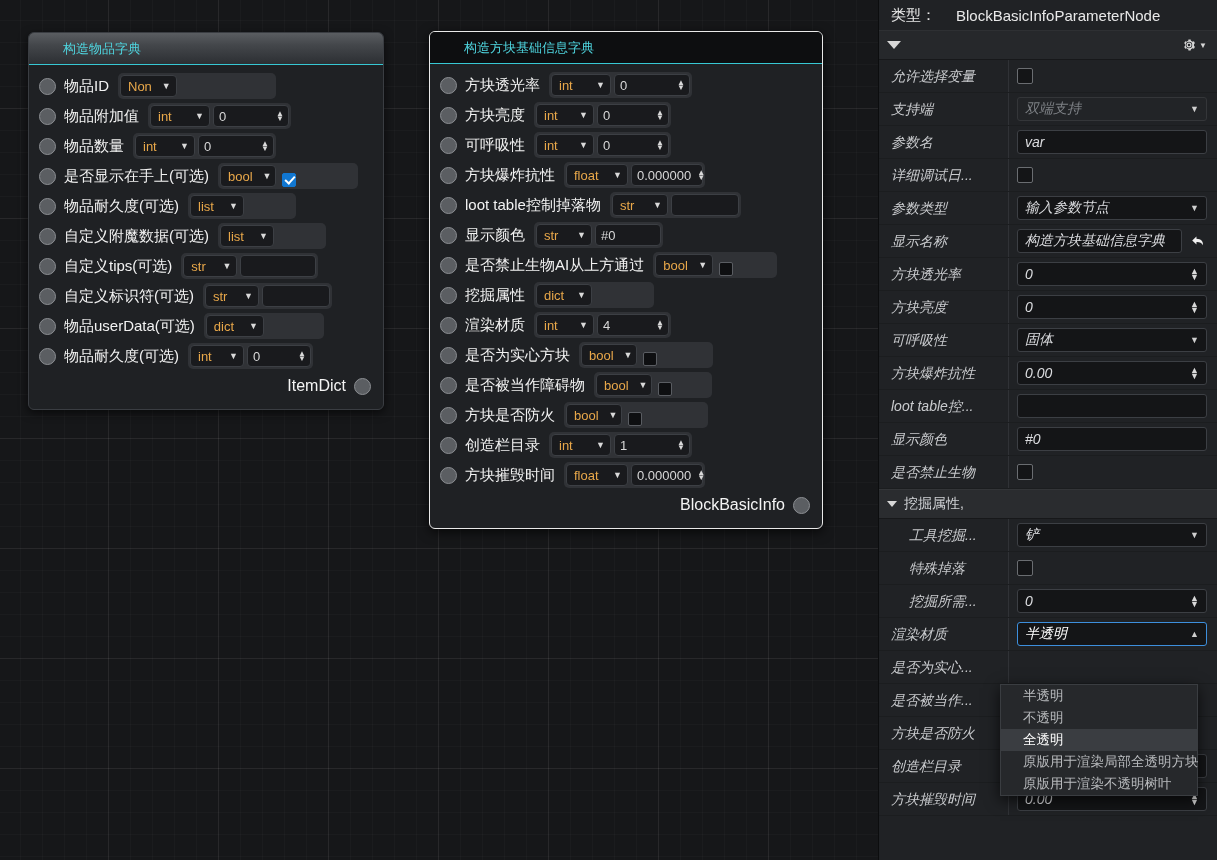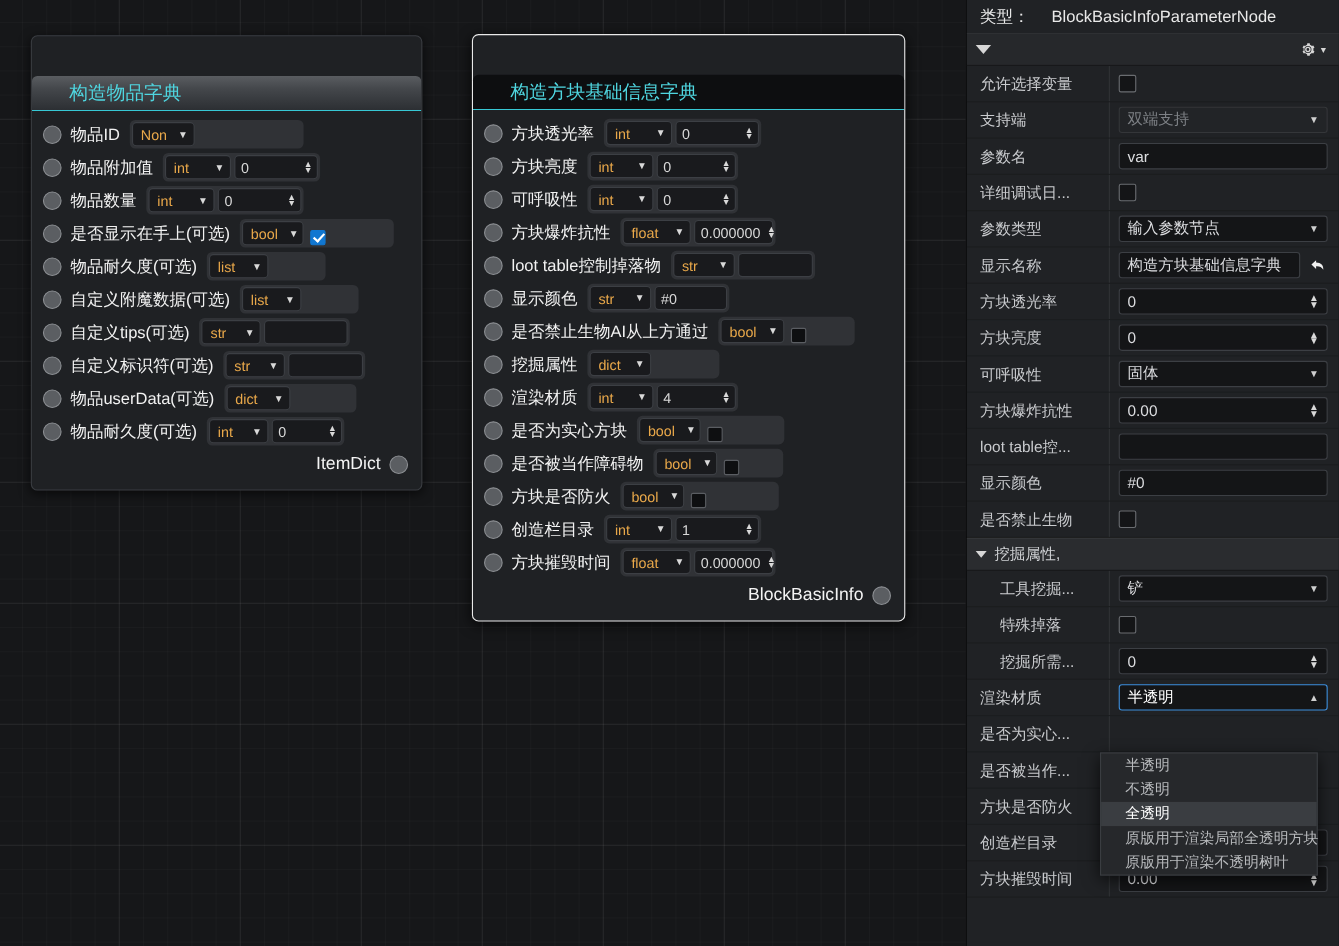--- a/index.html
+++ b/index.html
@@ -34,26 +34,25 @@
   }
   .node.selected{
     background:#1f2124;
     border:1px solid #e9e9e9;
     box-shadow:0 3px 12px rgba(0,0,0,.7);
   }
   .node-title{
     height:32px;line-height:32px;
     border-radius:5px 5px 0 0;
     padding:0 14px;
-    font-size:17px;
+    font-size:13px;
     color:#4fd6e0;
     border-bottom:1px solid #37c8d4;
     box-sizing:border-box;
     white-space:nowrap;
-    margin-top:36px;
   }
   .node-title.grad{
     background:linear-gradient(to bottom,#5a5d61 0%,#44474b 38%,#2c2f33 100%);
     padding-left:34px;
   }
   .node-title.dark{
     background:#0d0e10;
     padding-left:34px;
   }
   .node-body{padding:6px 10px 8px 10px;}
@@ -129,20 +128,21 @@
   .sectionbar{
     height:28px;display:flex;align-items:center;justify-content:space-between;
     padding:0 10px 0 8px;background:#26282b;border-top:1px solid #2e3033;border-bottom:1px solid #17181a;
   }
   .tri{width:0;height:0;border-left:7px solid transparent;border-right:7px solid transparent;border-top:8px solid #d7d7d7;}
   .gear{display:flex;align-items:center;gap:3px;}
 
   .prop{
     display:flex;align-items:center;height:32px;
     border-bottom:1px solid #1b1d1f;
+    font-style:italic;
   }
   .pl{
     width:130px;flex:0 0 130px;box-sizing:border-box;
     padding-left:12px;font-size:14px;color:#c9cbce;white-space:nowrap;overflow:hidden;
     border-right:1px solid #303236;height:32px;line-height:32px;
   }
   .pl.indent{padding-left:30px;}
   .pv{flex:1 1 auto;padding:0 10px 0 8px;display:flex;align-items:center;}
   .pchk{width:16px;height:16px;box-sizing:border-box;background:#141517;border:1px solid #6a6d71;border-radius:2px;}
   .pfield{

